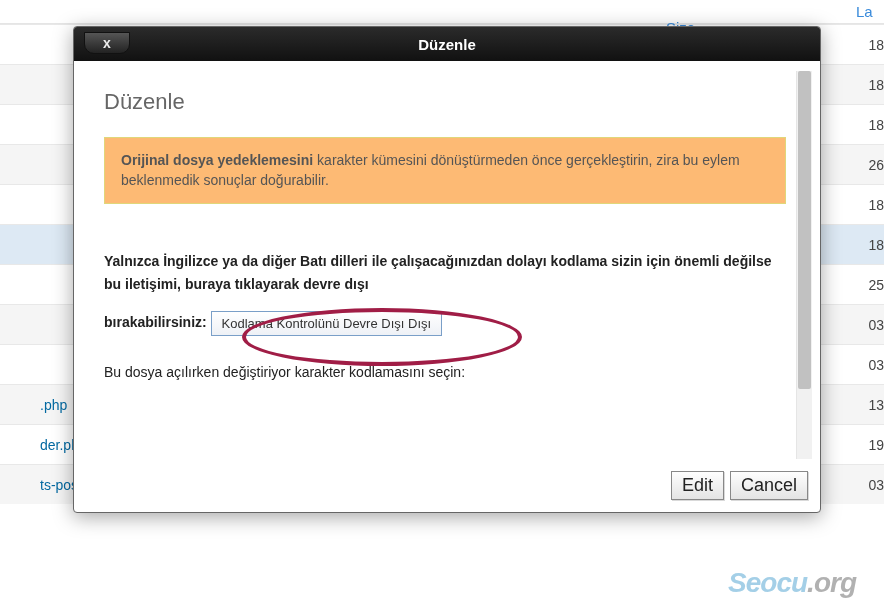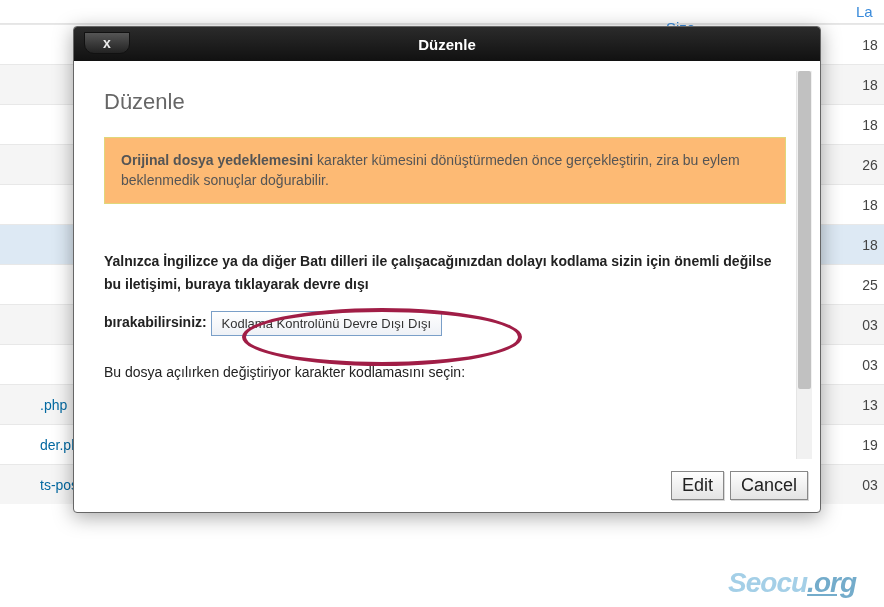--- a/index.html
+++ b/index.html
@@ -31,33 +31,33 @@
     display: flex;
     height: 40px;
     align-items: center;
     border-top: 1px solid #e8e8e8;
     color: #444;
     font-size: 14px;
   }
   .bg-row.alt { background: #f5f5f5; }
   .bg-row.sel { background: #dde9f4; }
   .bg-row .col-size { margin-left: auto; width: 190px; text-align: left; }
-  .bg-row .col-la { width: 28px; text-align: center; }
+  .bg-row .col-la { width: 28px; text-align: right; }
   .bg-row .fname { color: #0369a1; margin-left: 40px; }
   .watermark {
     position: absolute;
     right: 28px; bottom: 8px;
     font-size: 28px;
     font-weight: bold;
     color: #5aa9d4;
     opacity: 0.55;
     font-style: italic;
     letter-spacing: -1px;
   }
-  .watermark .orange { color: #0369a1; text-decoration: underline; }
+  .watermark .orange { color: #737373; }
 
   .dialog {
     position: absolute;
     left: 73px;
     top: 26px;
     width: 748px;
     background: #fff;
     border: 1px solid #666;
     border-radius: 4px;
     box-shadow: 0 4px 20px rgba(0,0,0,0.35);

